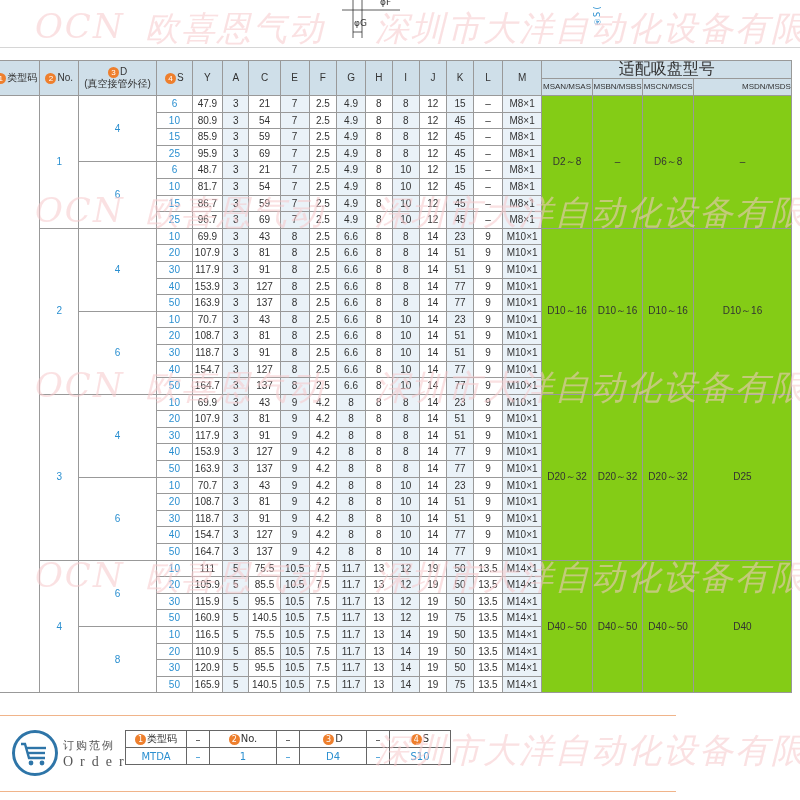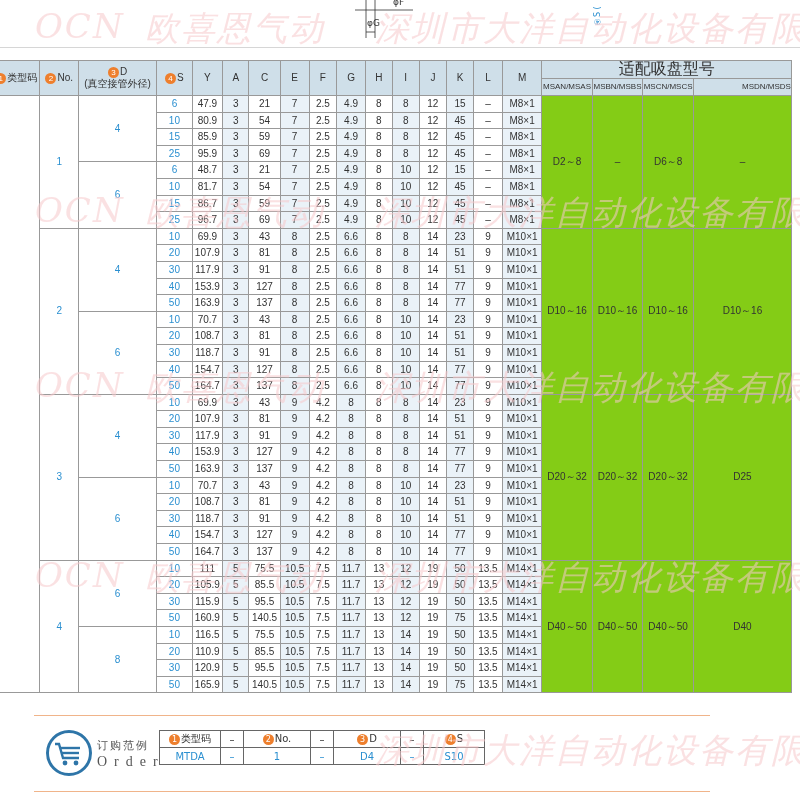--- a/index.html
+++ b/index.html
@@ -1,39 +1,39 @@
 <!DOCTYPE html>
 <html><head>
 <meta charset="utf-8">
 <style>
   html, body { margin:0; padding:0; }
   body { width:800px; height:800px; background:#ffffff; position:relative; overflow:hidden;
          font-family:"DejaVu Sans", sans-serif; color:#333; }
   .wm { position:absolute; color:#f7c9cc; font-family:"DejaVu Serif", serif; font-style:italic;
         font-size:34px; letter-spacing:2px; white-space:nowrap; pointer-events:none; opacity:0.55; z-index:3; }
   .topline { position:absolute; left:0; top:47px; width:800px; height:1px; background:#d6d6d6; }
-  .diagram { position:absolute; left:353px; top:0; width:60px; height:40px; }
+  .diagram { position:absolute; left:340px; top:0; width:60px; height:40px; }
   .diagram .lbl { position:absolute; font-size:9px; color:#333; }
   .sidenote { position:absolute; left:593px; top:0; width:10px; height:26px; font-size:8px; color:#2a8fd0;
               writing-mode:vertical-rl; transform:rotate(180deg); }
   table.spec { position:absolute; left:-8px; top:60px; border-collapse:collapse; table-layout:fixed; z-index:1; }
   table.spec td, table.spec th { border:1px solid #999; padding:0; text-align:center; vertical-align:middle;
         font-size:10px; line-height:15.6px; height:15.6px; overflow:hidden; white-space:nowrap;
         font-family:"Liberation Sans Narrow","Liberation Sans", sans-serif; }
   table.spec th { background:#cfdfe9; color:#333; font-weight:normal; font-size:10px; line-height:12px; }
   table.spec td.val { color:#333; }
   table.spec td.shade { background:#eaf2f8; }
   table.spec td.blue { color:#2a8fd0; }
   table.spec td.group { background:#fff; }
   table.spec td.suction { background:#84cc16; font-size:10px; }
   .circ { display:inline-block; width:11px; height:11px; border-radius:50%; background:#ee7f2d; color:#fff;
           font-size:8px; line-height:11px; text-align:center; vertical-align:middle; margin-right:1px; }
   .type-label { position:absolute; left:0; width:44px; text-align:center; font-size:10px; color:#333; line-height:12px; }
   .type-code { color:#2a8fd0; font-size:9px; }
-  .order { position:absolute; left:0; top:715px; width:676px; height:75px; border-top:1px solid #f0b48a; border-bottom:1px solid #f0b48a;margin-left:34px; }
+  .order { position:absolute; left:0; top:715px; width:676px; height:75px; border-top:1px solid #f0b48a; border-bottom:1px solid #f0b48a; }
   .cart-icon { position:absolute; left:12px; top:14px; width:46px; height:46px; border-radius:50%;
                border:3px solid #2e75a8; box-sizing:border-box; }
   .order-title { position:absolute; left:63px; top:22px; font-size:11px; color:#555; letter-spacing:2px; }
   .order-sub { position:absolute; left:63px; top:38px; font-size:14px; color:#555; letter-spacing:7px; font-family:Liberation Serif, serif;text-align:center; }
   table.ordertbl { position:absolute; left:125px; top:14px; border-collapse:collapse; }
   table.ordertbl td { border:1px solid #666; font-size:10px; height:16px; text-align:center; padding:0 4px; }
   table.ordertbl td.dash { width:14px; }
   table.ordertbl tr.vals td { color:#2a8fd0; }
   .order-note { position:absolute; left:125px; top:51px; font-size:10px; color:#333; }
   .order-note .pink { display:inline-block; width:11px; height:11px; background:#e85a9a; color:#fff; border-radius:2px; font-size:8px; line-height:11px; text-align:center; vertical-align:middle; }

